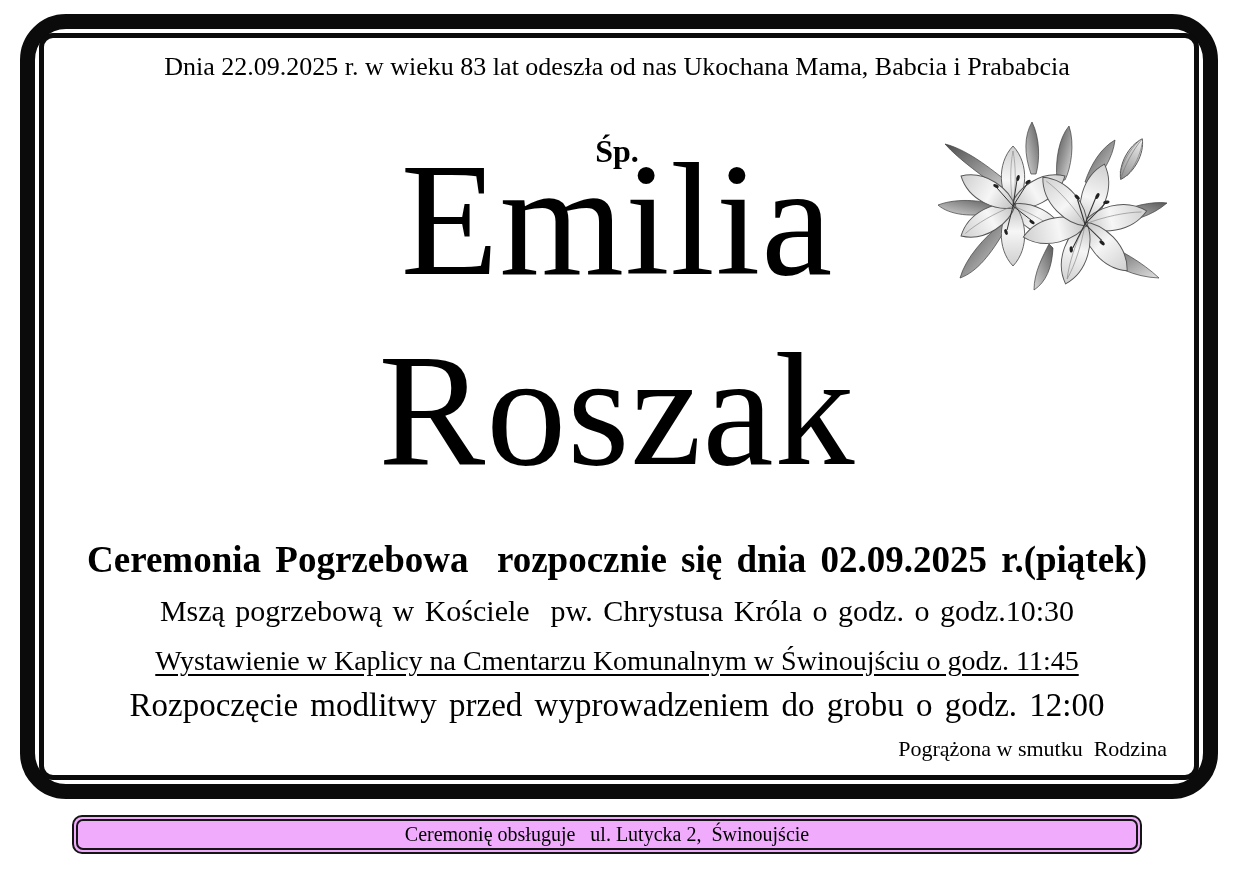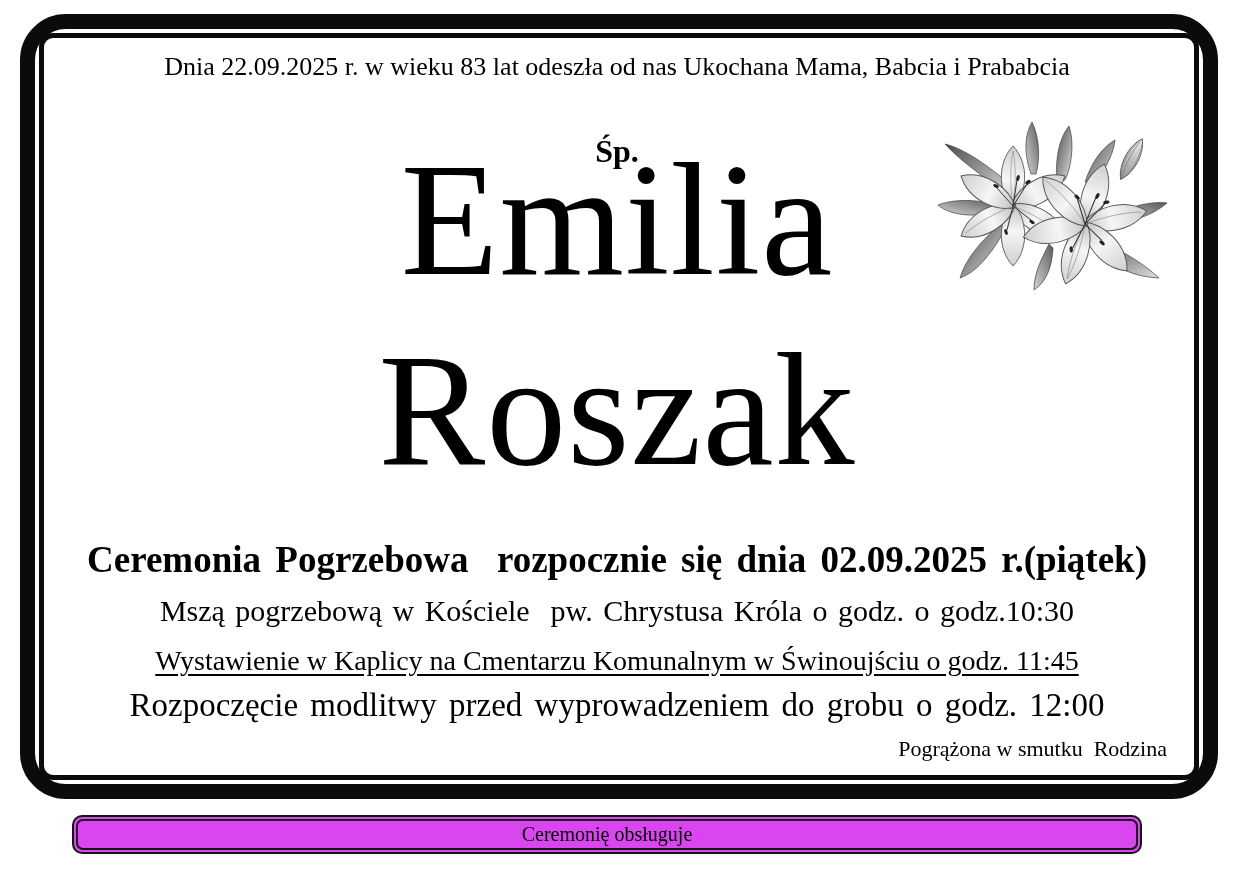--- a/index.html
+++ b/index.html
@@ -47,21 +47,21 @@
     position: absolute; left: 935px; top: 118px;
     width: 235px; height: 175px;
   }
   .footer-box {
     position: absolute; left: 72px; top: 815px;
     width: 1070px; height: 39px;
     box-sizing: border-box;
     border: 2px solid #151515;
     border-radius: 10px;
     padding: 2px;
-    background: #d946ef;
+    background: #f0abfc;
   }
   .footer-box-inner {
     box-sizing: border-box;
     height: 100%;
     border: 2px solid #151515;
     border-radius: 7px;
     display: flex;
     align-items: center;
     justify-content: center;
     gap: 15px;
@@ -184,14 +184,15 @@
         <ellipse cx="-5" cy="27" rx="3" ry="1.6" transform="rotate(70 -5 27)"></ellipse>
         <ellipse cx="21" cy="12" rx="3" ry="1.6" transform="rotate(25 21 12)"></ellipse>
       </g>
     </g>
   </svg>
 </div>
 
 <div class="footer-box">
   <div class="footer-box-inner">
     <span class="footer-seg">Ceremonię obsługuje</span>
+    <span class="footer-seg">ul. Lutycka 2,  Świnoujście</span>
   </div>
 </div>
 
 </body></html>

